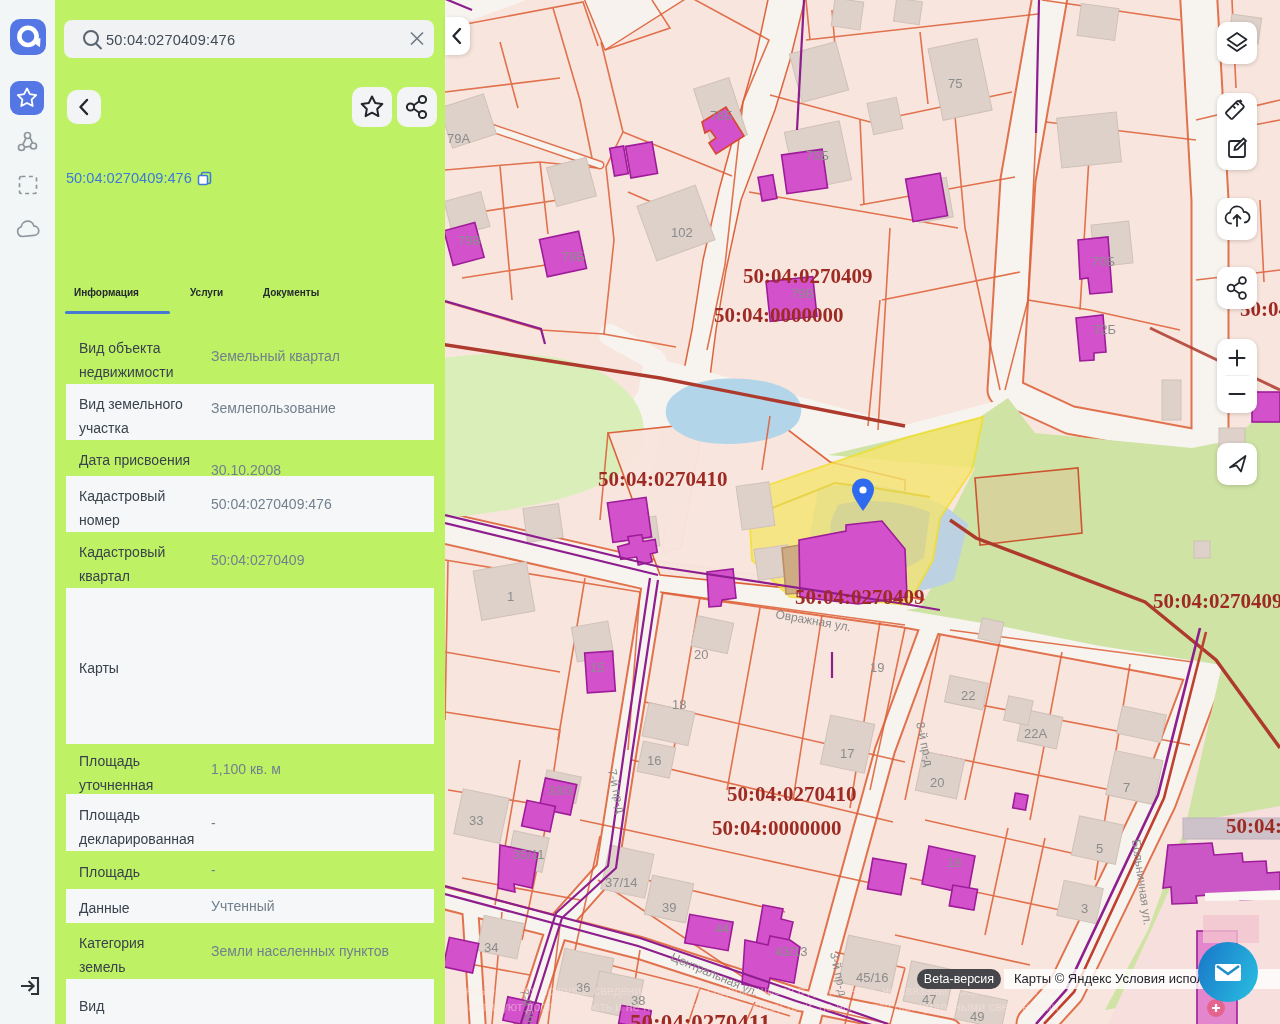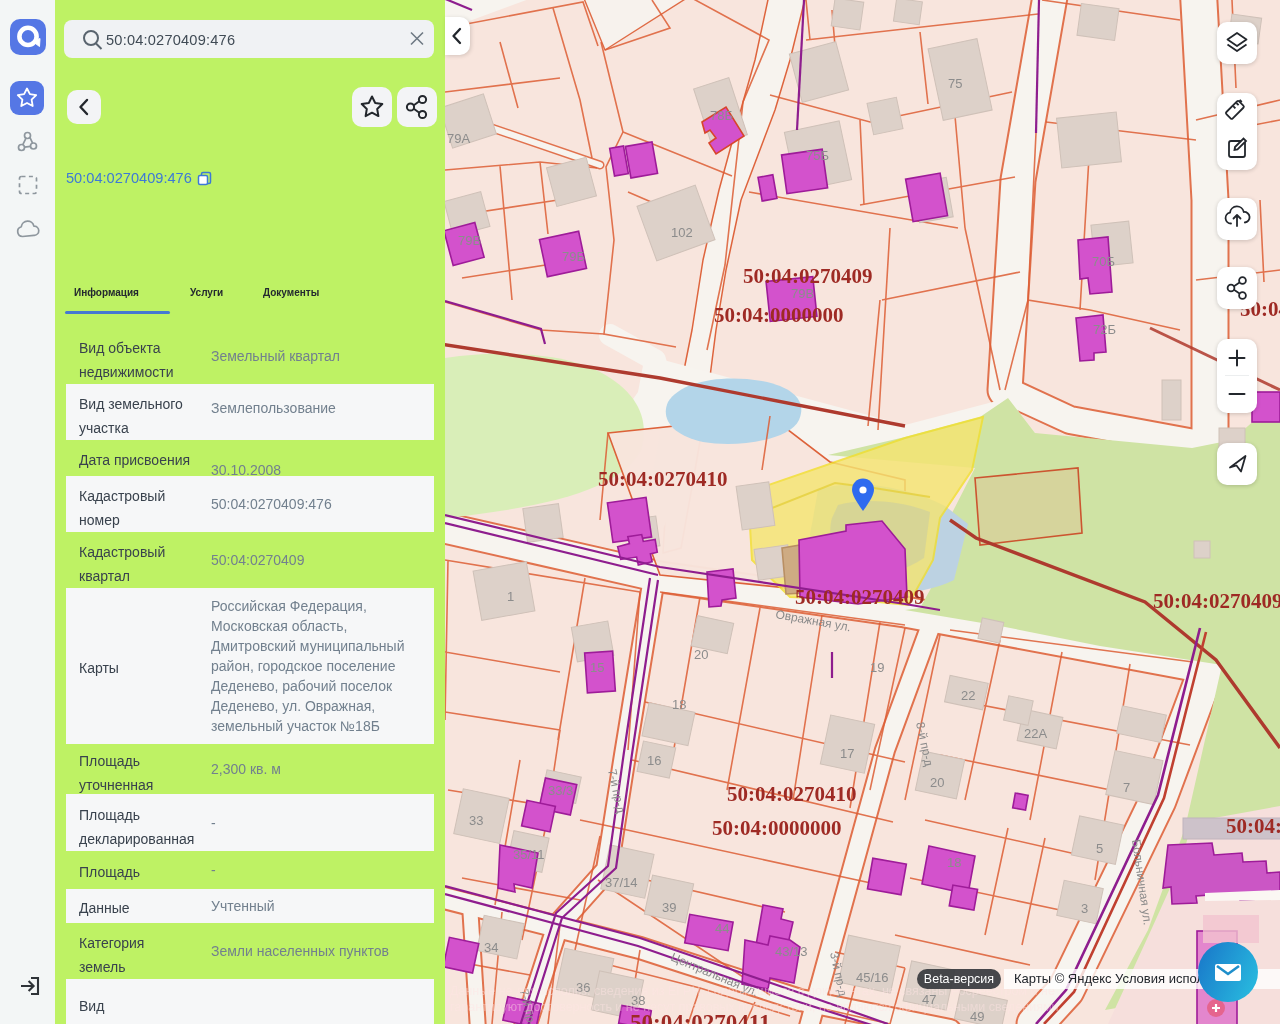--- a/index.html
+++ b/index.html
@@ -381,25 +381,24 @@
         <div class="row g" style="top:476px;height:56px">
           <div class="lbl" style="top:8px">Кадастровый<br>номер</div>
           <div class="val" style="top:18px">50:04:0270409:476</div>
         </div>
         <div class="row" style="top:532px;height:56px">
           <div class="lbl" style="top:8px">Кадастровый<br>квартал</div>
           <div class="val" style="top:18px">50:04:0270409</div>
         </div>
         <div class="row g" style="top:588px;height:156px">
           <div class="lbl" style="top:68px">Карты</div>
-          <div class="val" style="top:8px">Российская Федерация,<br>Московская область,<br>Дмитровский муниципальный<br>район, городское поселение<br>Деденево, рабочий поселок<br>Деденево, ул. Овражная,<br>земельный участок №18Б</div>
         </div>
         <div class="row" style="top:744px;height:50px">
           <div class="lbl" style="top:5px">Площадь<br>уточненная</div>
-          <div class="val" style="top:15px">2,300 кв. м</div>
+          <div class="val" style="top:15px">1,100 кв. м</div>
         </div>
         <div class="row g" style="top:794px;height:57px">
           <div class="lbl" style="top:8.5px">Площадь<br>декларированная</div>
           <div class="val" style="top:18.5px">-</div>
         </div>
         <div class="row" style="top:851px;height:38px">
           <div class="lbl" style="top:9px">Площадь</div>
           <div class="val" style="top:9px">-</div>
         </div>
         <div class="row g" style="top:889px;height:34px">

